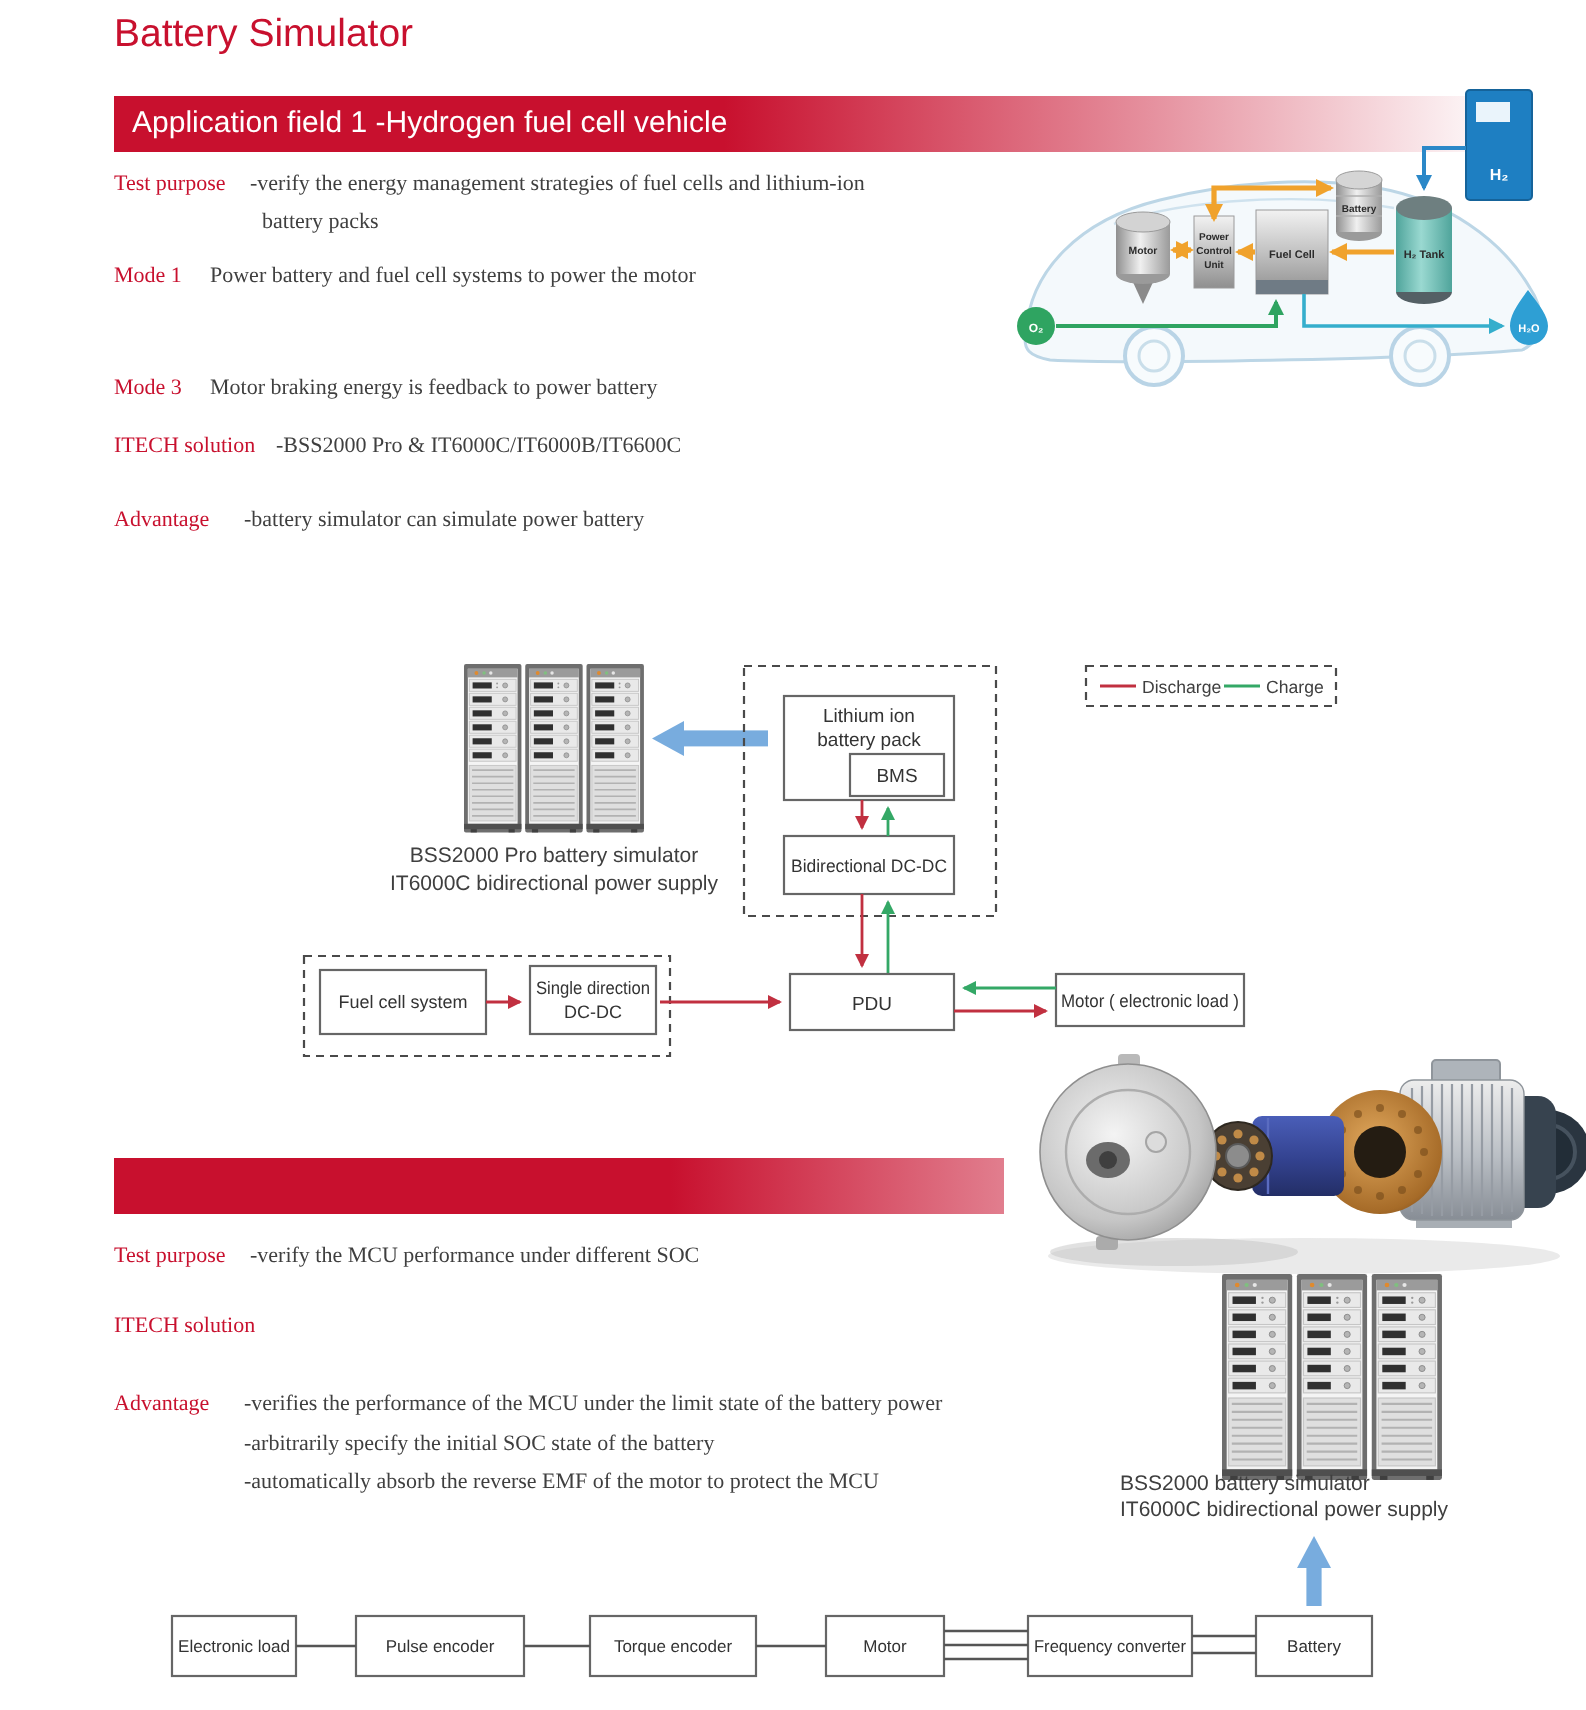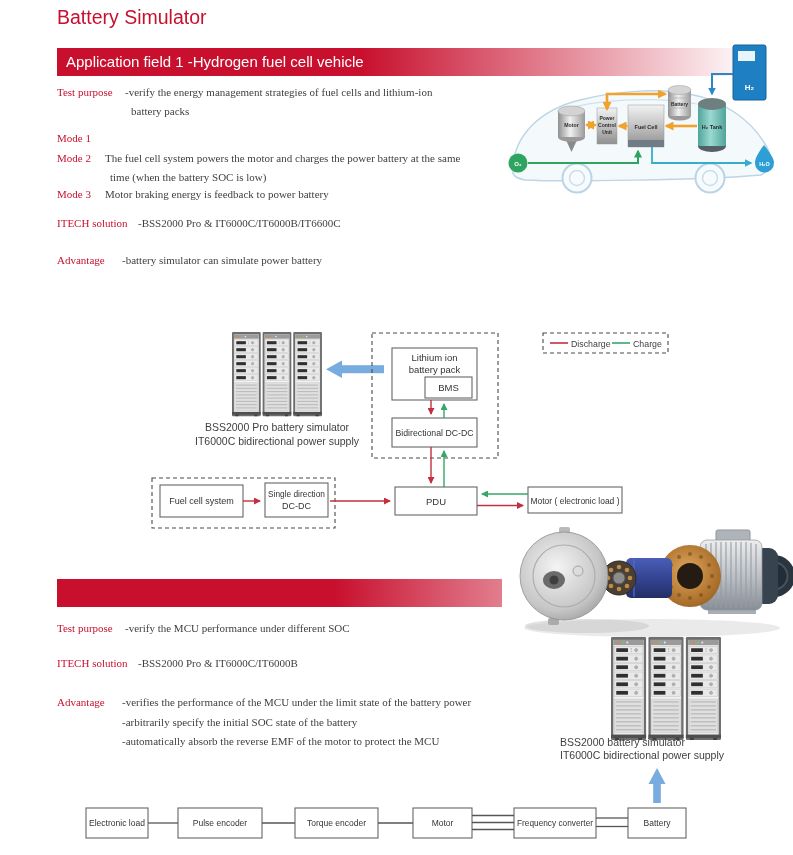--- a/index.html
+++ b/index.html
@@ -220,27 +220,21 @@
 
   <div class="row" style="top:83px">
     <span class="lbl w68">Test purpose</span>
     <div>
       <div>-verify the energy management strategies of fuel cells and lithium-ion</div>
       <div class="ind">battery packs</div>
     </div>
   </div>
   <div class="row" style="top:129px">
     <span class="lbl w48">Mode 1</span>
-  </div>
-  <div class="row" style="top:149px">
-    <span class="lbl w48">Mode 2</span>
-    <div>
-      <div>The fuel cell system powers the motor and charges the power battery at the same</div>
-      <div class="ind5">time (when the battery SOC is low)</div>
-    </div>
+    <div>Power battery and fuel cell systems to power the motor</div>
   </div>
   <div class="row" style="top:185px">
     <span class="lbl w48">Mode 3</span>
     <div>Motor braking energy is feedback to power battery</div>
   </div>
   <div class="row" style="top:214px">
     <span class="lbl w81">ITECH solution</span>
     <div>-BSS2000 Pro &amp; IT6000C/IT6000B/IT6600C</div>
   </div>
   <div class="row" style="top:251px">
@@ -420,21 +414,20 @@
       <circle cx="76" cy="57" r="5" fill="#DCDCDC" stroke="#A5A5A5"></circle>
     </g>
   </svg>
 
   <div class="row" style="top:619px">
     <span class="lbl w68">Test purpose</span>
     <div>-verify the MCU performance under different SOC</div>
   </div>
   <div class="row" style="top:654px">
     <span class="lbl w81">ITECH solution</span>
-    <div>-BSS2000 Pro &amp; IT6000C/IT6000B</div>
   </div>
   <div class="row lh20" style="top:693px">
     <span class="lbl w65">Advantage</span>
     <div>
       <div>-verifies the performance of the MCU under the limit state of the battery power</div>
       <div>-arbitrarily specify the initial SOC state of the battery</div>
       <div>-automatically absorb the reverse EMF of the motor to protect the MCU</div>
     </div>
   </div>
 

